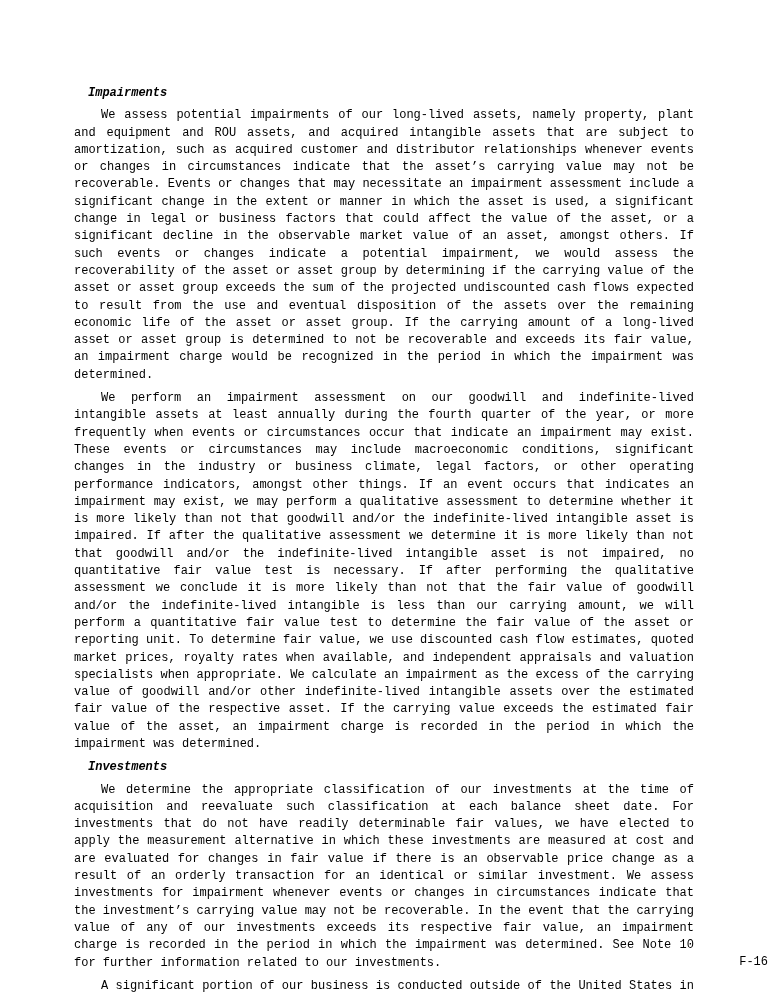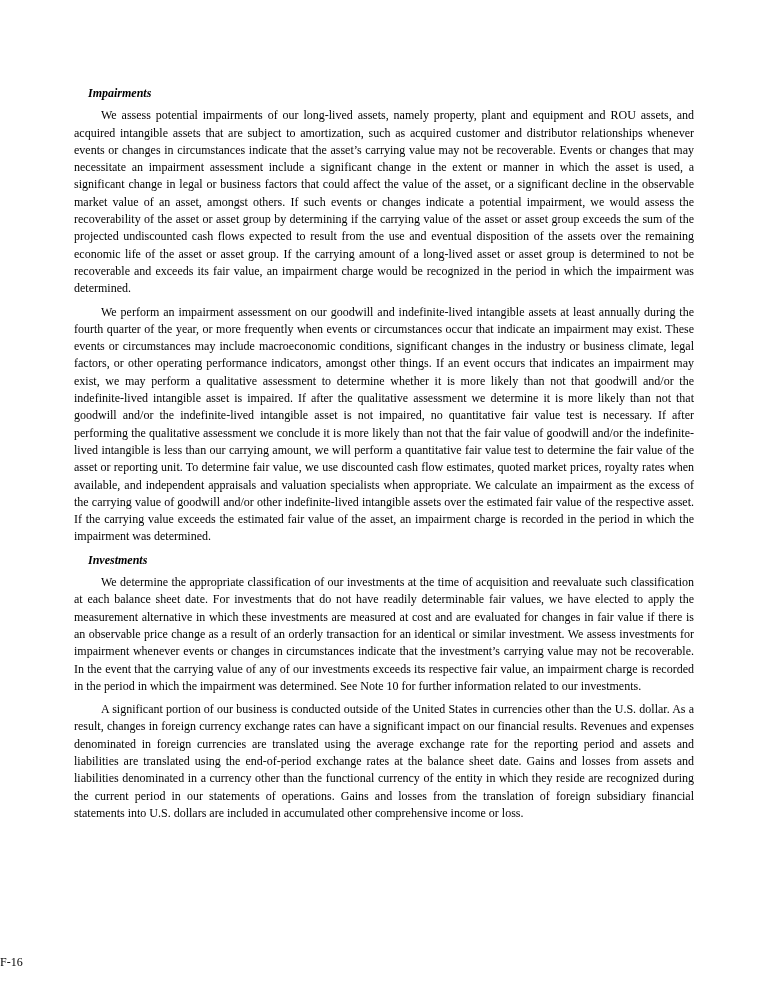--- a/index.html
+++ b/index.html
@@ -5,21 +5,21 @@
   html, body {
     margin: 0;
     padding: 0;
     background: #ffffff;
   }
   .page {
     position: relative;
     width: 768px;
     height: 993px;
     background: #ffffff;
-    font-family: Liberation Serif, serif;
+    font-family: Liberation Mono, monospace;
     color: #000000;
     overflow: hidden;
     border-radius: 32px;
   }
   .content {
     position: absolute;
     top: 85px;
     left: 74px;
     width: 620px;
     font-size: 12px;
@@ -39,21 +39,21 @@
   .para {
     margin: 0 0 6px 0;
     text-align: justify;
     text-indent: 27px;
   }
   .footer {
     position: absolute;
     top: 955px;
     left: 0;
     width: 768px;
-    text-align: left;
+    text-align: right;
     font-size: 12px;
     line-height: 15px;
   }
 </style>
 </head>
 <body>
 
 <div class="page">
   <div class="content">
 

